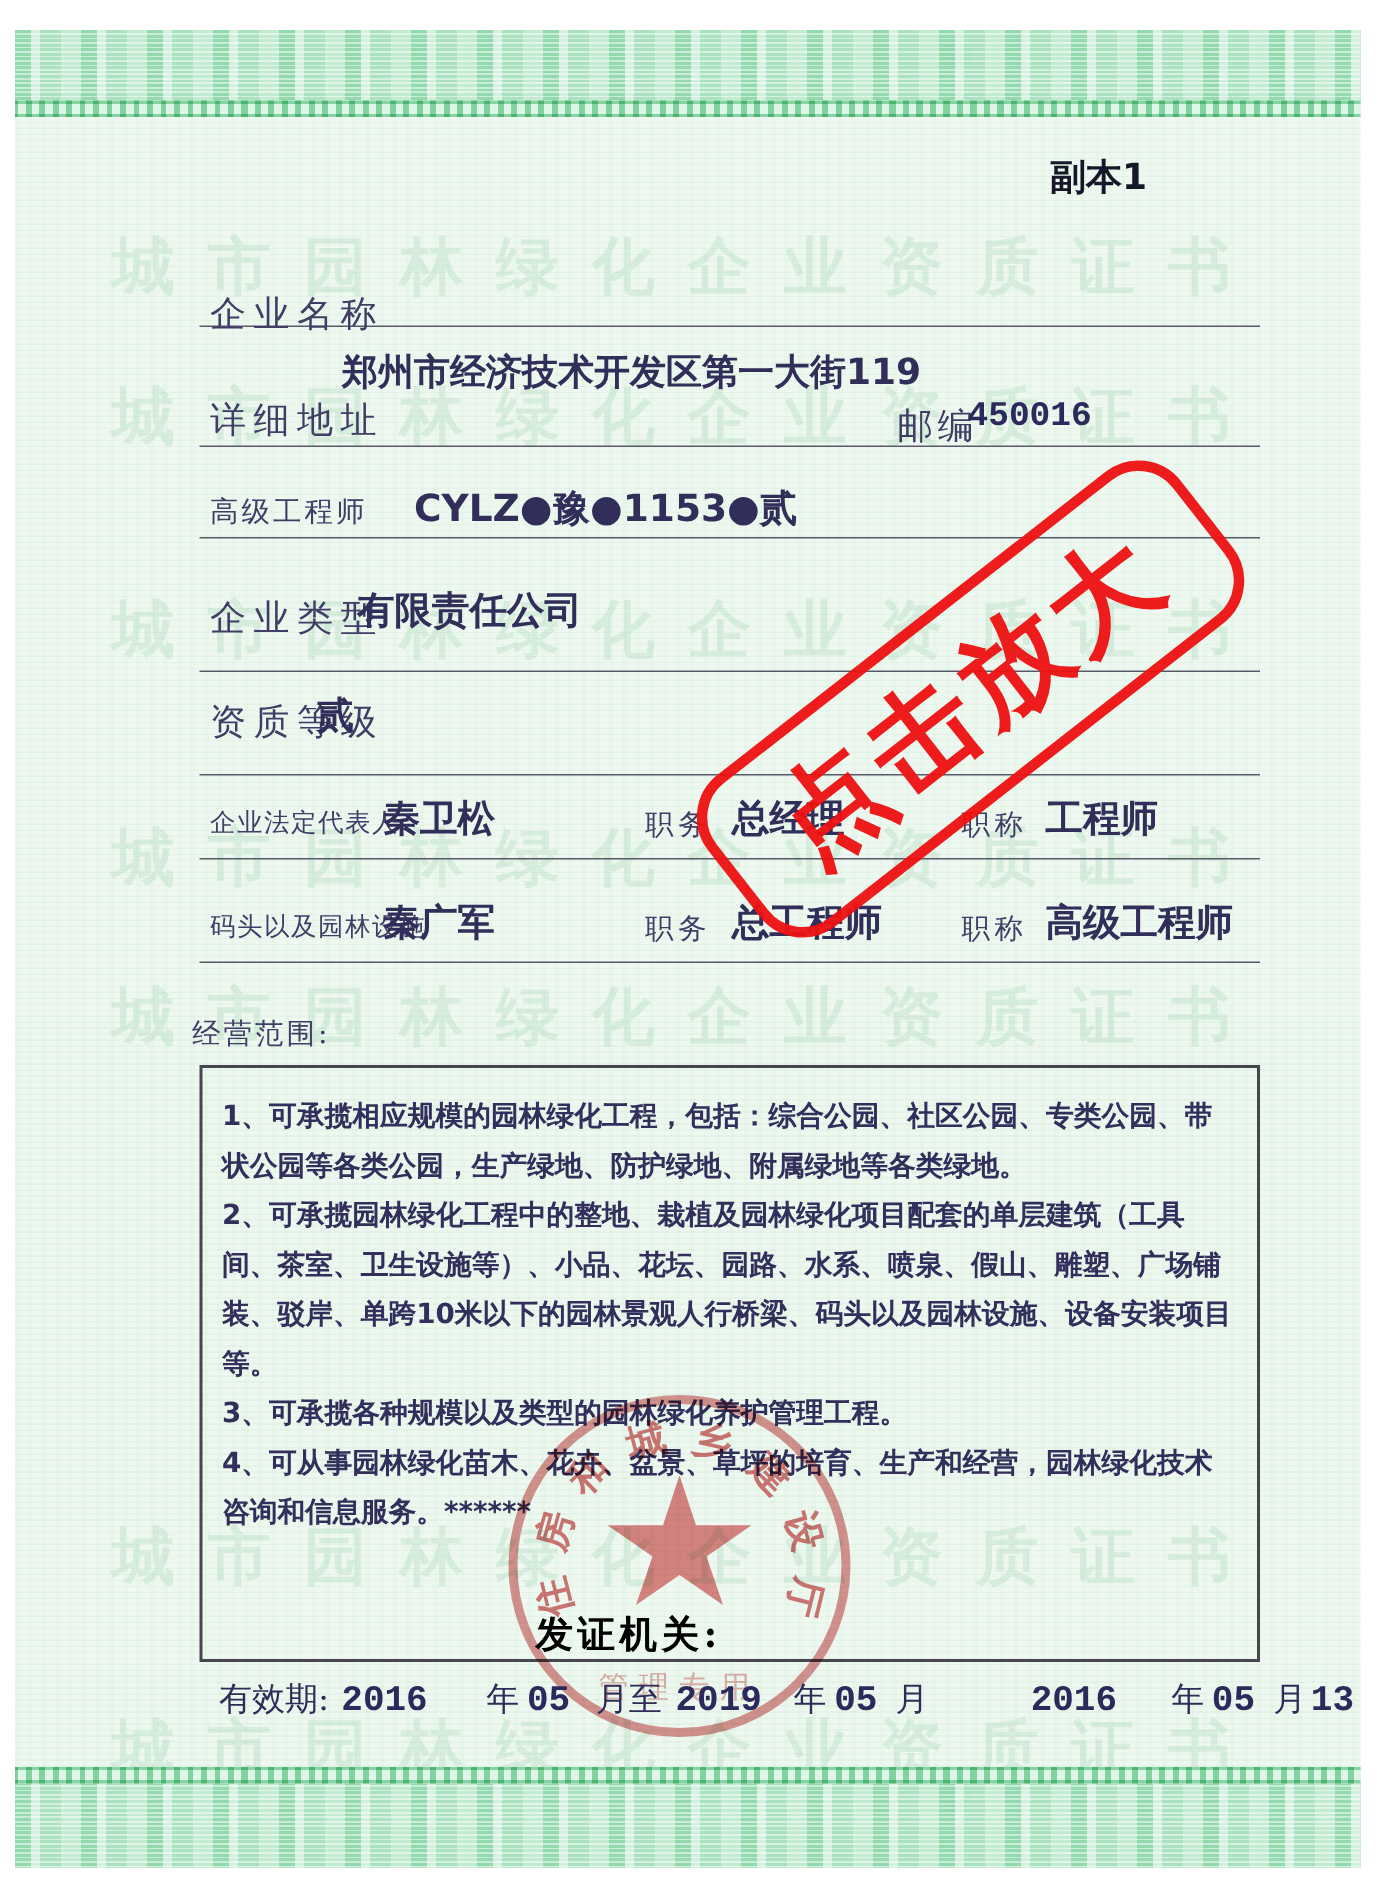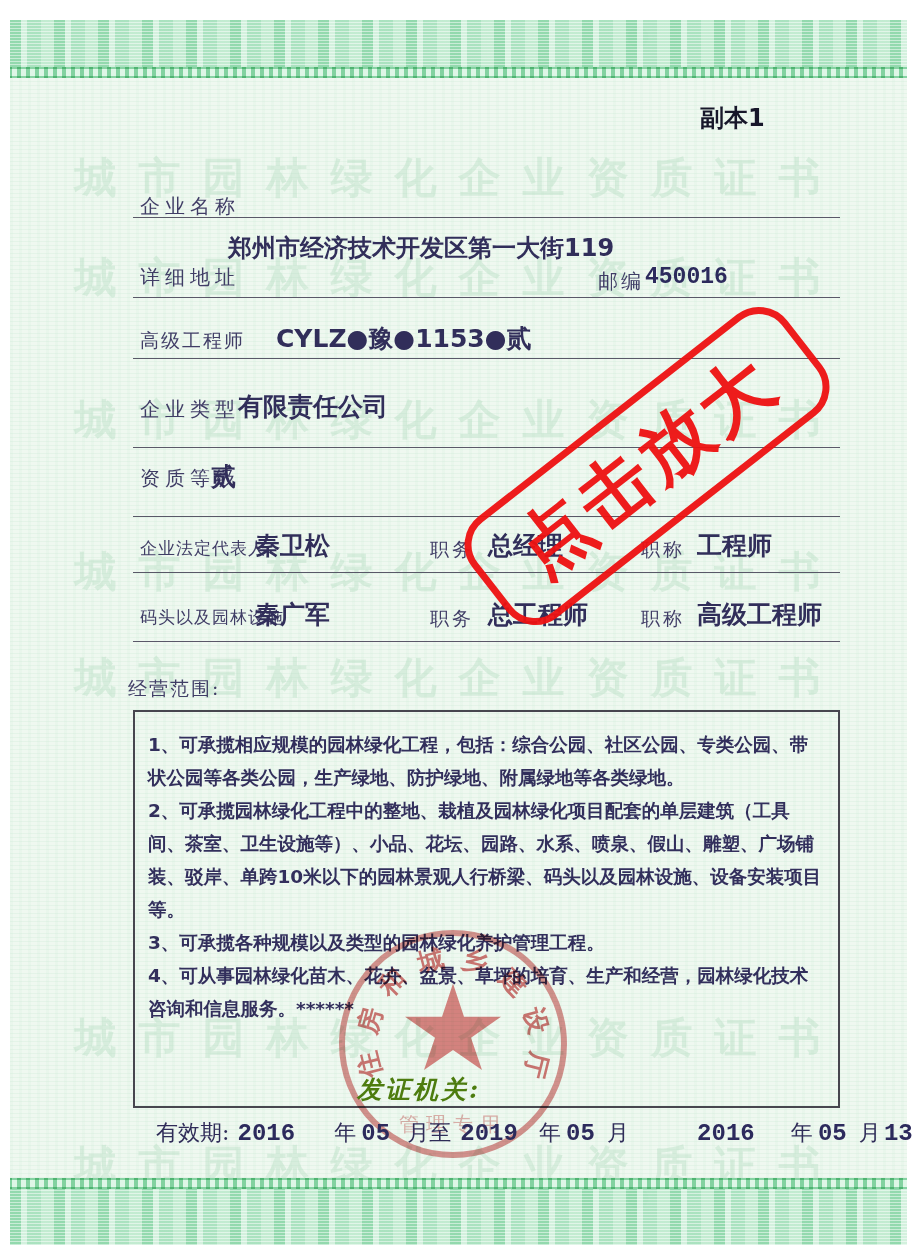--- a/index.html
+++ b/index.html
@@ -27,45 +27,45 @@
       repeating-linear-gradient(90deg, #8ed6aa 0 2px, #f2fbf5 2px 7px, #8ed6aa 7px 9px),
       linear-gradient(0deg, #8ed6aa 0 2px, #eafaf0 2px 9px, #8ed6aa 9px 11px);
     background-blend-mode:multiply;}
   .orn-top{top:67px;}
   .orn-bottom{top:1178px;}
   .wm{z-index:1;left:10px;width:897px;text-align:center;white-space:nowrap;overflow:hidden;
       font-weight:bold;font-size:42px;letter-spacing:22px;color:rgba(176,219,190,.38);
       font-family:"DejaVu Sans",sans-serif;pointer-events:none;}
 
   
-  .lbl{font-family:"DejaVu Serif",serif;color:#403d66;font-size:20px;letter-spacing:5px;white-space:nowrap;z-index:3;}
+  .lbl{font-family:"DejaVu Serif",serif;color:#403d66;font-size:24px;letter-spacing:5px;white-space:nowrap;z-index:3;}
   .lbl-sm{font-size:17px;letter-spacing:1px;}
   .lbl-md{font-size:19px;letter-spacing:2px;}
   .val{font-family:"DejaVu Sans",sans-serif;font-weight:bold;color:#312e5a;font-size:25px;white-space:nowrap;z-index:3;}
   .val-md{font-size:24px;}
   .num{font-family:"Liberation Mono",monospace;font-weight:bold;color:#2c2a5c;white-space:nowrap;z-index:3;}
   .rule{left:133px;width:707px;height:0;border-top:1px solid #595868;z-index:2;}
 
   .title{font-family:"DejaVu Serif",serif;font-weight:bold;font-size:36px;letter-spacing:9px;
          color:#17171f;white-space:nowrap;z-index:3;}
   .copy{font-family:"DejaVu Sans",sans-serif;font-weight:bold;font-size:24px;color:#17172a;z-index:3;}
 
   .scope-box{left:133px;top:710px;width:707px;height:398px;border:2px solid#47464f;
              box-sizing:border-box;z-index:2;background:transparent;}
   .scope-text{left:148px;top:728px;width:678px;font-family:"DejaVu Sans",sans-serif;font-weight:bold;
               color:#322f5c;font-size:18.5px;line-height:33px;white-space:pre-line;z-index:3;}
 
   .issuer{font-family:"DejaVu Serif",serif;font-weight:bold;font-size:25px;letter-spacing:3px;
-          color:#4d7c0f;z-index:4;white-space:nowrap;font-style:italic;}
+          color:#000000;z-index:4;white-space:nowrap;}
 
   .validity{left:140px;top:1118px;white-space:nowrap;z-index:4;}
   .validity span{display:inline-block;vertical-align:baseline;}
   .vlbl{font-family:"DejaVu Serif",serif;color:#2f2c58;font-size:22px;}
   .vnum{font-family:"Liberation Mono",monospace;font-weight:bold;color:#2c2a5c;font-size:24px;}
-  .m0{margin-left:16px}.m1{margin-left:3px}.m2{margin-left:34px}.m3{margin-left:0}
+  .m0{margin-left:6px}.m1{margin-left:3px}.m2{margin-left:34px}.m3{margin-left:0}
   .m4{margin-left:12px}.m5{margin-left:4px}.m6{margin-left:16px}.m7{margin-left:0}
   .m8{margin-left:7px}.m9{margin-left:63px}.m10{margin-left:31px}.m11{margin-left:0}
   .m12{margin-left:7px}.m13{margin-left:-2px}
 
   
   .stamp{left:447px;top:402px;width:386px;height:114px;border:7px solid #ee1111;border-radius:36px;
          transform:rotate(-38deg);display:flex;align-items:center;justify-content:center;
          z-index:6;opacity:.95;cursor:pointer;box-sizing:content-box;}
   .stamp-text{font-family:"DejaVu Sans",sans-serif;font-weight:bold;font-size:72px;letter-spacing:4px;
               color:#ee1111;white-space:nowrap;}

